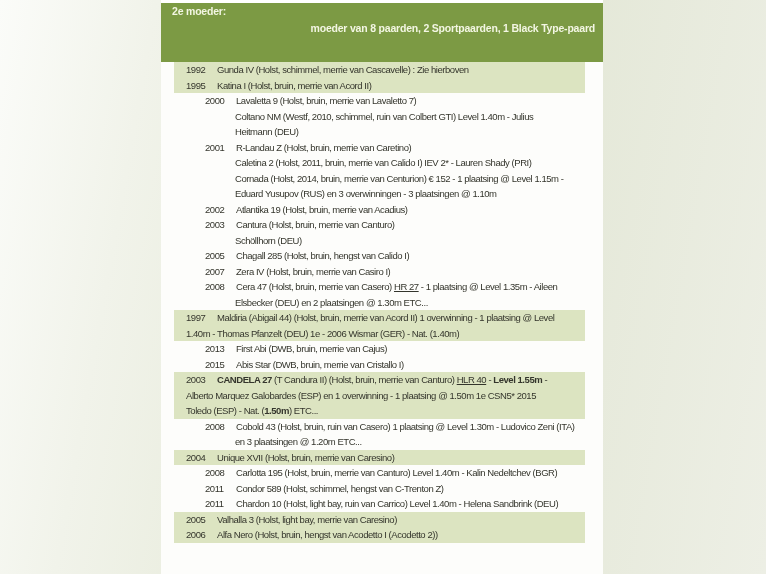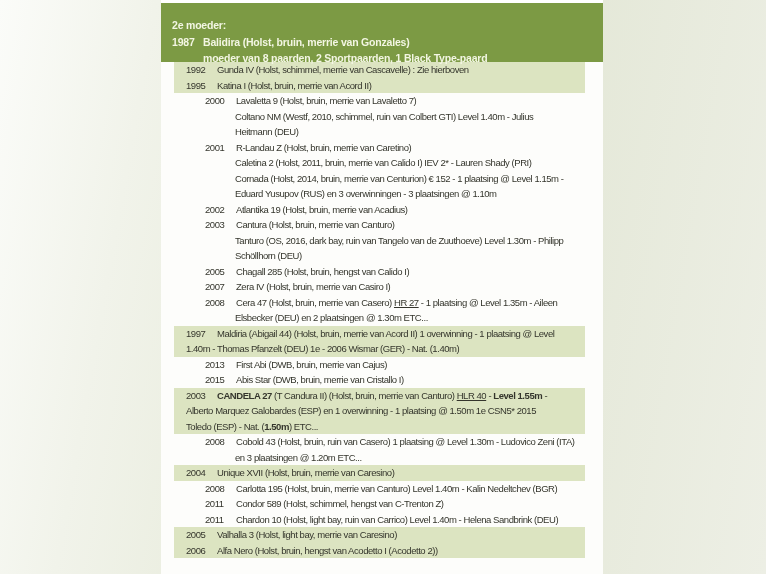--- a/index.html
+++ b/index.html
@@ -12,27 +12,27 @@
     background:linear-gradient(100deg, var(--page-left) 0%, #f1f3ea 18%, var(--page-mid) 45%, #e3e7d6 62%, var(--page-right) 100%);
   }
   .panel{
     position:absolute;left:161px;top:0;width:442px;height:574px;
     background:var(--panel-bg);
   }
   .top-strip{height:3px;background:#ffffff;}
   .dam-header{
     height:59px;box-sizing:border-box;
     background:var(--header-bg);color:var(--header-text);
-    padding:14px 8px 0 11px;
+    padding:0 8px 0 11px;
     font-size:10.5px;font-weight:600;letter-spacing:-0.2px;
     line-height:16.5px;white-space:nowrap;
   }
   .dam-header .hline{height:16.5px;}
   .dam-header .hyear{display:inline-block;width:22px;margin-right:9px;}
-  .dam-header .hsub{padding-left:31px;}
+  .dam-header .hsub{padding-left:31px;text-align:right;}
   .rows{width:424px;}
   .row{
     height:15.515px;line-height:15.6px;
     font-size:9.5px;letter-spacing:-0.45px;color:var(--text);
     white-space:nowrap;overflow:hidden;
     padding-left:var(--pl);box-sizing:border-box;
   }
   .l1{--pl:25px;}
   .l2{--pl:44px;}
   .l3{--pl:74px;}
@@ -43,36 +43,34 @@
   .u{text-decoration:underline;}
 </style>
 </head>
 <body>
 
 <div class="stage">
   <div class="panel">
     <div class="top-strip"></div>
     <div class="dam-header">
       <div class="hline">2e moeder:</div>
-      <div class="hline"><span class="hyear">1987</span><span>Balidira (Holst, bruin, merrie van Gonzales)</span></div>
       <div class="hline hsub">moeder van 8 paarden, 2 Sportpaarden, 1 Black Type-paard</div>
     </div>
     <div class="rows">
         <div class="row l1 hl"><span class="year">1992</span><span>Gunda IV (Holst, schimmel, merrie van Cascavelle) : Zie hierboven</span></div>
         <div class="row l1 hl"><span class="year">1995</span><span>Katina I (Holst, bruin, merrie van Acord II)</span></div>
         <div class="row l2"><span class="year">2000</span><span>Lavaletta 9 (Holst, bruin, merrie van Lavaletto 7)</span></div>
         <div class="row l3"><span>Coltano NM (Westf, 2010, schimmel, ruin van Colbert GTI) Level 1.40m - Julius</span></div>
         <div class="row l3"><span>Heitmann (DEU)</span></div>
         <div class="row l2"><span class="year">2001</span><span>R-Landau Z (Holst, bruin, merrie van Caretino)</span></div>
         <div class="row l3"><span>Caletina 2 (Holst, 2011, bruin, merrie van Calido I) IEV 2* - Lauren Shady (PRI)</span></div>
         <div class="row l3"><span>Cornada (Holst, 2014, bruin, merrie van Centurion) € 152 - 1 plaatsing @ Level 1.15m -</span></div>
         <div class="row l3"><span>Eduard Yusupov (RUS) en 3 overwinningen - 3 plaatsingen @ 1.10m</span></div>
         <div class="row l2"><span class="year">2002</span><span>Atlantika 19 (Holst, bruin, merrie van Acadius)</span></div>
         <div class="row l2"><span class="year">2003</span><span>Cantura (Holst, bruin, merrie van Canturo)</span></div>
-        <div class="row l3"><span>Tanturo (OS, 2016, dark bay, ruin van Tangelo van de Zuuthoeve) Level 1.30m - Philipp</span></div>
         <div class="row l3"><span>Schöllhorn (DEU)</span></div>
         <div class="row l2"><span class="year">2005</span><span>Chagall 285 (Holst, bruin, hengst van Calido I)</span></div>
         <div class="row l2"><span class="year">2007</span><span>Zera IV (Holst, bruin, merrie van Casiro I)</span></div>
         <div class="row l2"><span class="year">2008</span><span>Cera 47 (Holst, bruin, merrie van Casero) </span><span class="u">HR 27</span><span> - 1 plaatsing @ Level 1.35m - Aileen</span></div>
         <div class="row l3"><span>Elsbecker (DEU) en 2 plaatsingen @ 1.30m ETC...</span></div>
         <div class="row l1 hl"><span class="year">1997</span><span>Maldiria (Abigail 44) (Holst, bruin, merrie van Acord II) 1 overwinning - 1 plaatsing @ Level</span></div>
         <div class="row l1 hl"><span>1.40m - Thomas Pfanzelt (DEU) 1e - 2006 Wismar (GER) - Nat. (1.40m)</span></div>
         <div class="row l2"><span class="year">2013</span><span>First Abi (DWB, bruin, merrie van Cajus)</span></div>
         <div class="row l2"><span class="year">2015</span><span>Abis Star (DWB, bruin, merrie van Cristallo I)</span></div>
         <div class="row l1 hl"><span class="year">2003</span><span class="b">CANDELA 27</span><span> (T Candura II) (Holst, bruin, merrie van Canturo) </span><span class="u">HLR 40</span><span> - </span><span class="b">Level 1.55m</span><span> -</span></div>

